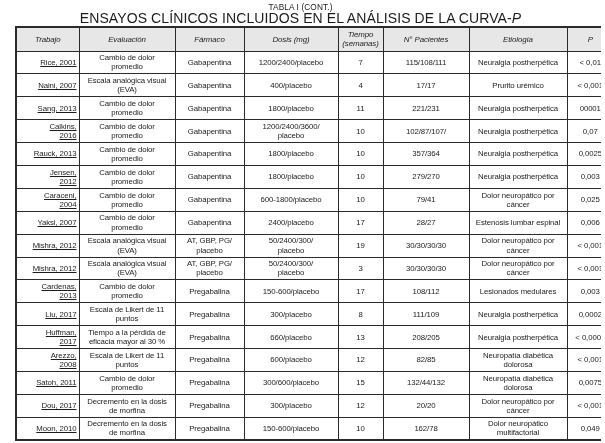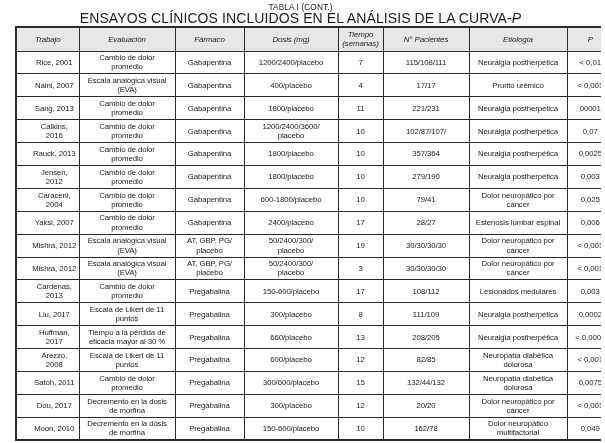--- a/index.html
+++ b/index.html
@@ -46,21 +46,21 @@
     font-size: 7.9px;
     line-height: 1.15;
     letter-spacing: -0.1px;
   }
   tbody tr { height: 22.9px; }
   td {
     font-size: 7.8px;
     line-height: 1.18;
     letter-spacing: -0.1px;
   }
-  td.col-first { text-align: center; padding-left: 15px; }
+  td.col-first { text-align: right; padding-left: 15px; text-decoration: underline; }
 </style>
 </head>
 <body>
 
 <div class="page">
 
   <div class="title-block">
     <div class="title-line1">TABLA I (CONT.)</div>
     <div class="title-line2"><span>ENSAYOS CLÍNICOS INCLUIDOS EN EL ANÁLISIS DE LA CURVA-</span><span class="it">P</span></div>
   </div>
@@ -146,21 +146,21 @@
           <td>Neuralgia postherpética</td>
           <td>0,0025</td>
         </tr>
         <tr>
           <td class="col-first">Jensen, 2012</td>
           <td>Cambio de dolor
 promedio</td>
           <td>Gabapentina</td>
           <td>1800/placebo</td>
           <td>10</td>
-          <td>279/190</td>
+          <td>279/270</td>
           <td>Neuralgia postherpética</td>
           <td>0,003</td>
         </tr>
         <tr>
           <td class="col-first">Caraceni, 2004</td>
           <td>Cambio de dolor
 promedio</td>
           <td>Gabapentina</td>
           <td>600-1800/placebo</td>
           <td>10</td>

